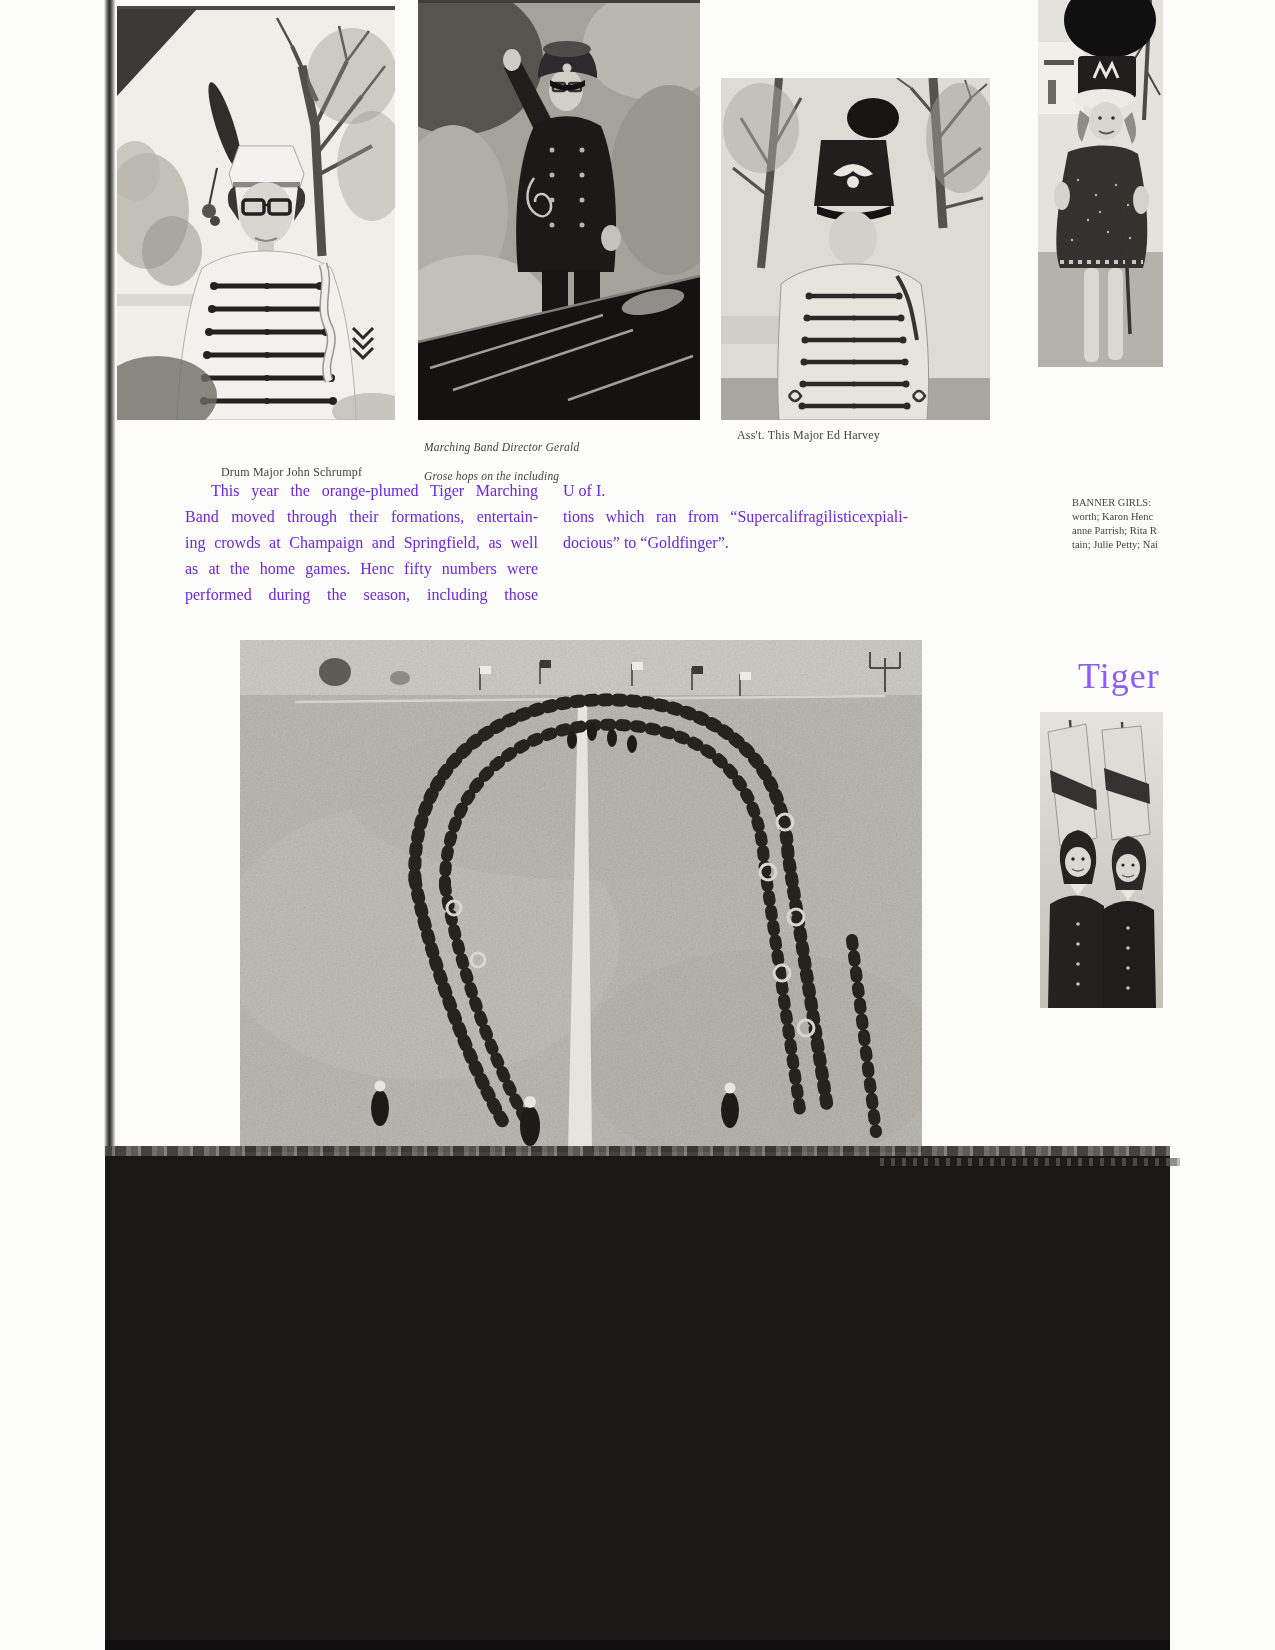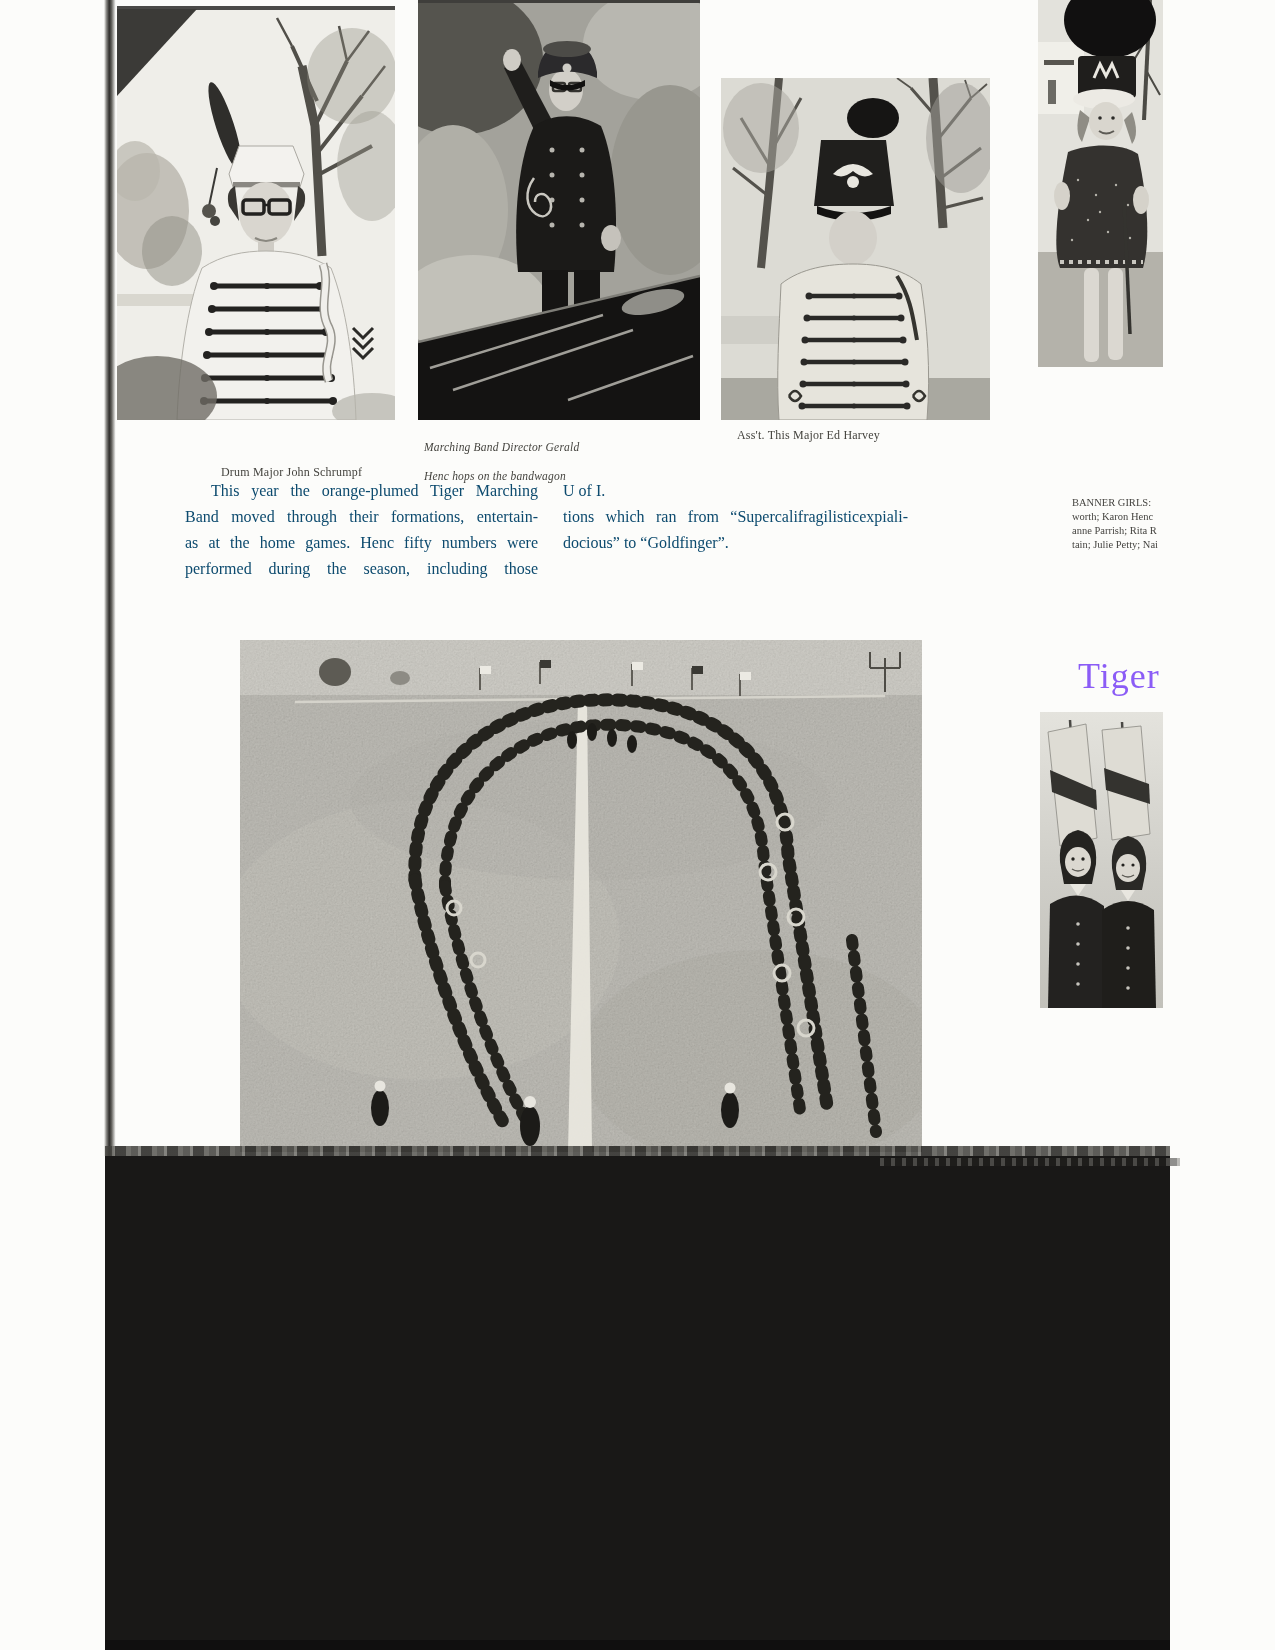--- a/index.html
+++ b/index.html
@@ -15,21 +15,21 @@
     background:repeating-linear-gradient(90deg,#41403c 0 7px,#6e6d68 7px 10px,#23221f 10px 21px,#575651 21px 26px);}
   #edge-noise2{left:880px;top:1158px;width:300px;height:8px;opacity:.5;
     background:repeating-linear-gradient(90deg,#7b7a75 0 4px,#23221f 4px 11px);}
   
   .photo{overflow:hidden;background:#e9e8e3;}
   .photo svg{display:block;}
   
   .caption{font-size:12px;color:#45443f;letter-spacing:.2px;white-space:nowrap;}
   .caption.italic{font-style:italic;font-size:11.5px;line-height:15px;margin-top:14px;}
   
-  .col{color:#0c4a6e;font-size:16px;line-height:26px;}
+  .col{color:#6d28d9;font-size:16px;line-height:26px;}
   .bline{white-space:nowrap;overflow:hidden;text-align:justify;text-align-last:justify;}
   .bline.last{text-align-last:left;}
   .bline.indent{padding-left:26px;}
   
   #banner-caption{left:1072px;top:484px;width:92px;overflow:hidden;margin-top:12px;}
   #banner-caption div{font-size:10.5px;line-height:14px;color:#454440;white-space:nowrap;}
   
   #tiger-heading{left:1078px;top:655px;font-size:36px;color:#8b5cf6;letter-spacing:1px;}
 </style>
 </head>
@@ -282,34 +282,35 @@
         <path d="M86,200 L92,334" stroke="#34332f" stroke-width="3.5"></path>
         <rect x="46" y="268" width="15" height="94" rx="6" fill="#dbd8d1"></rect>
         <rect x="70" y="268" width="15" height="92" rx="6" fill="#dbd8d1"></rect>
       </g>
     </svg>
   </div>
 
   <div class="abs caption" style="left:221px;top:429px;margin-top:36px;">Drum Major John Schrumpf</div>
   <div class="abs" style="left:424px;top:426px;">
     <div class="caption italic">Marching Band Director Gerald</div>
-    <div class="caption italic">Henc hops on the bandwagon</div>
+    <div class="caption italic">Grose hops on the including</div>
   </div>
   <div class="abs caption" style="left:737px;top:428px;">Ass't. This Major Ed Harvey</div>
 
   <div class="abs" id="banner-caption">
     <div>BANNER GIRLS:</div>
     <div>worth; Karon Henc</div>
     <div>anne Parrish; Rita R</div>
     <div>tain; Julie Petty; Nai</div>
   </div>
 
   <div class="abs col" style="left:185px;top:478px;width:353px;">
     <div class="bline indent">This year the orange-plumed Tiger Marching</div>
     <div class="bline">Band moved through their formations, entertain-</div>
+    <div class="bline">ing crowds at Champaign and Springfield, as well</div>
     <div class="bline">as at the home games. Henc fifty numbers were</div>
     <div class="bline">performed during the season, including those</div>
   </div>
 
   <div class="abs col" style="left:563px;top:478px;width:345px;">
     <div class="bline last">U of I.</div>
     <div class="bline">tions which ran from “Supercalifragilisticexpiali-</div>
     <div class="bline last">docious” to “Goldfinger”.</div>
   </div>
 

